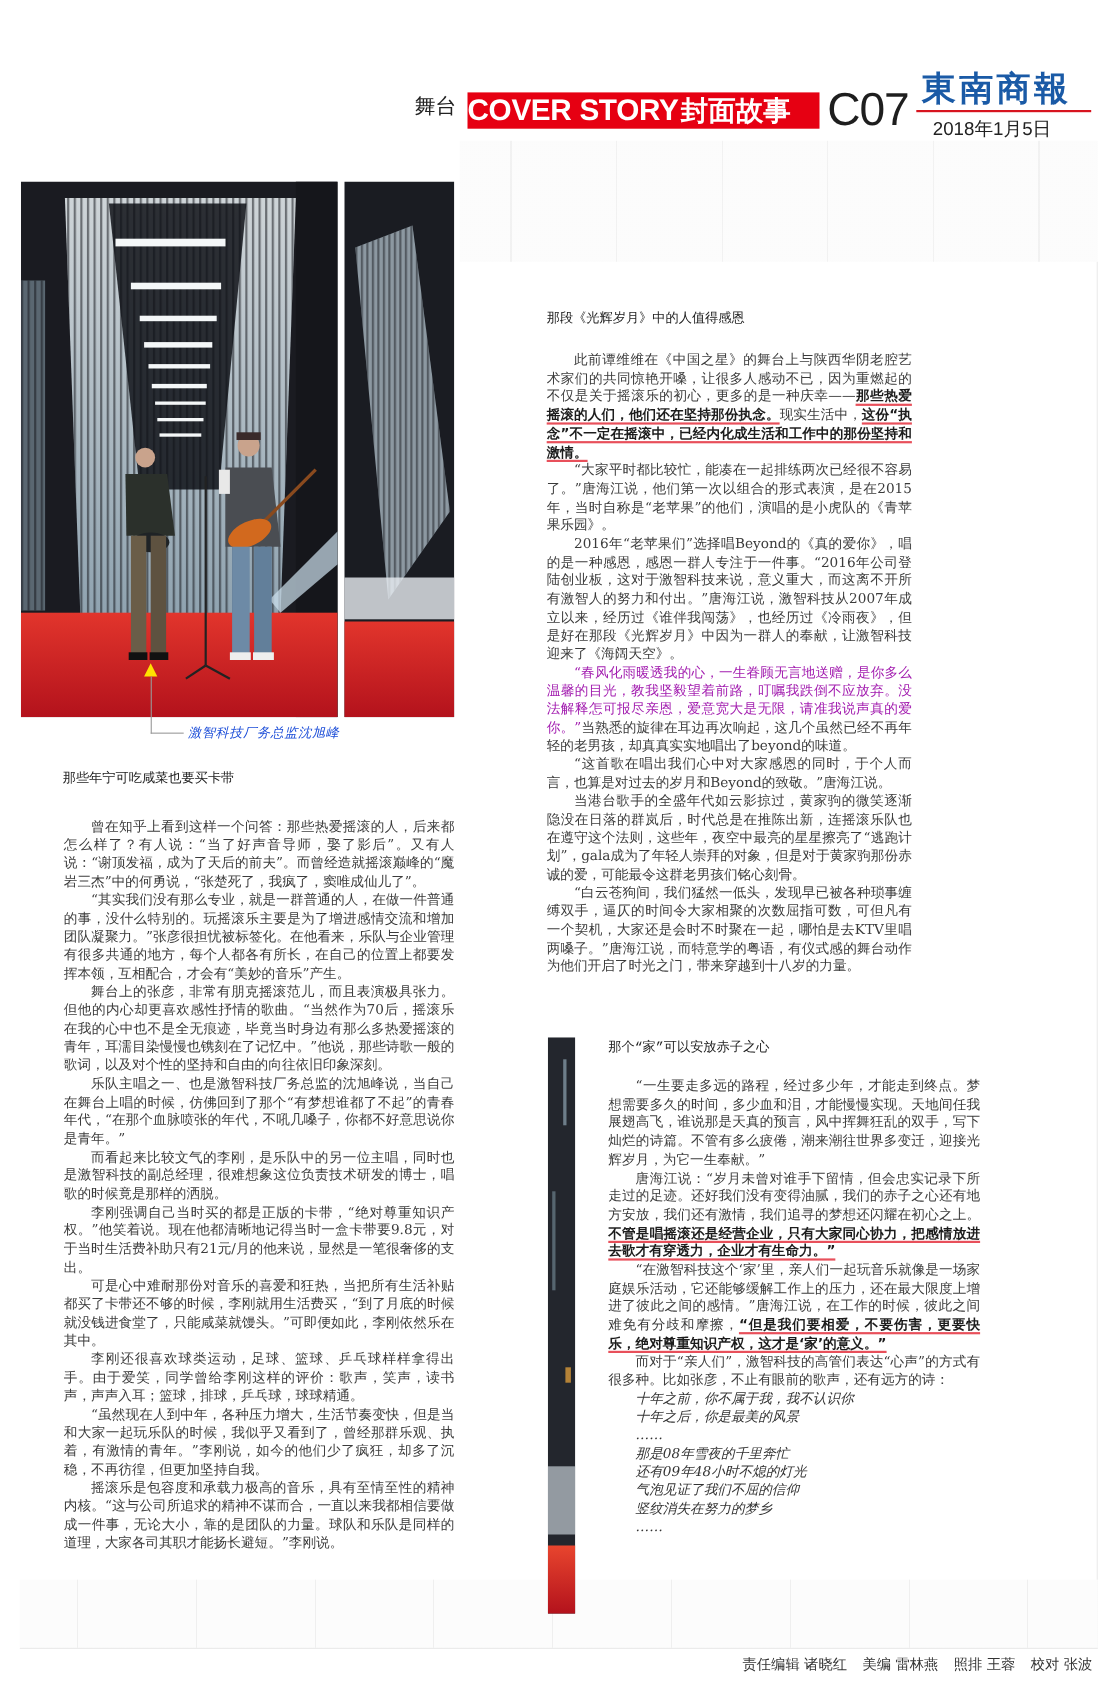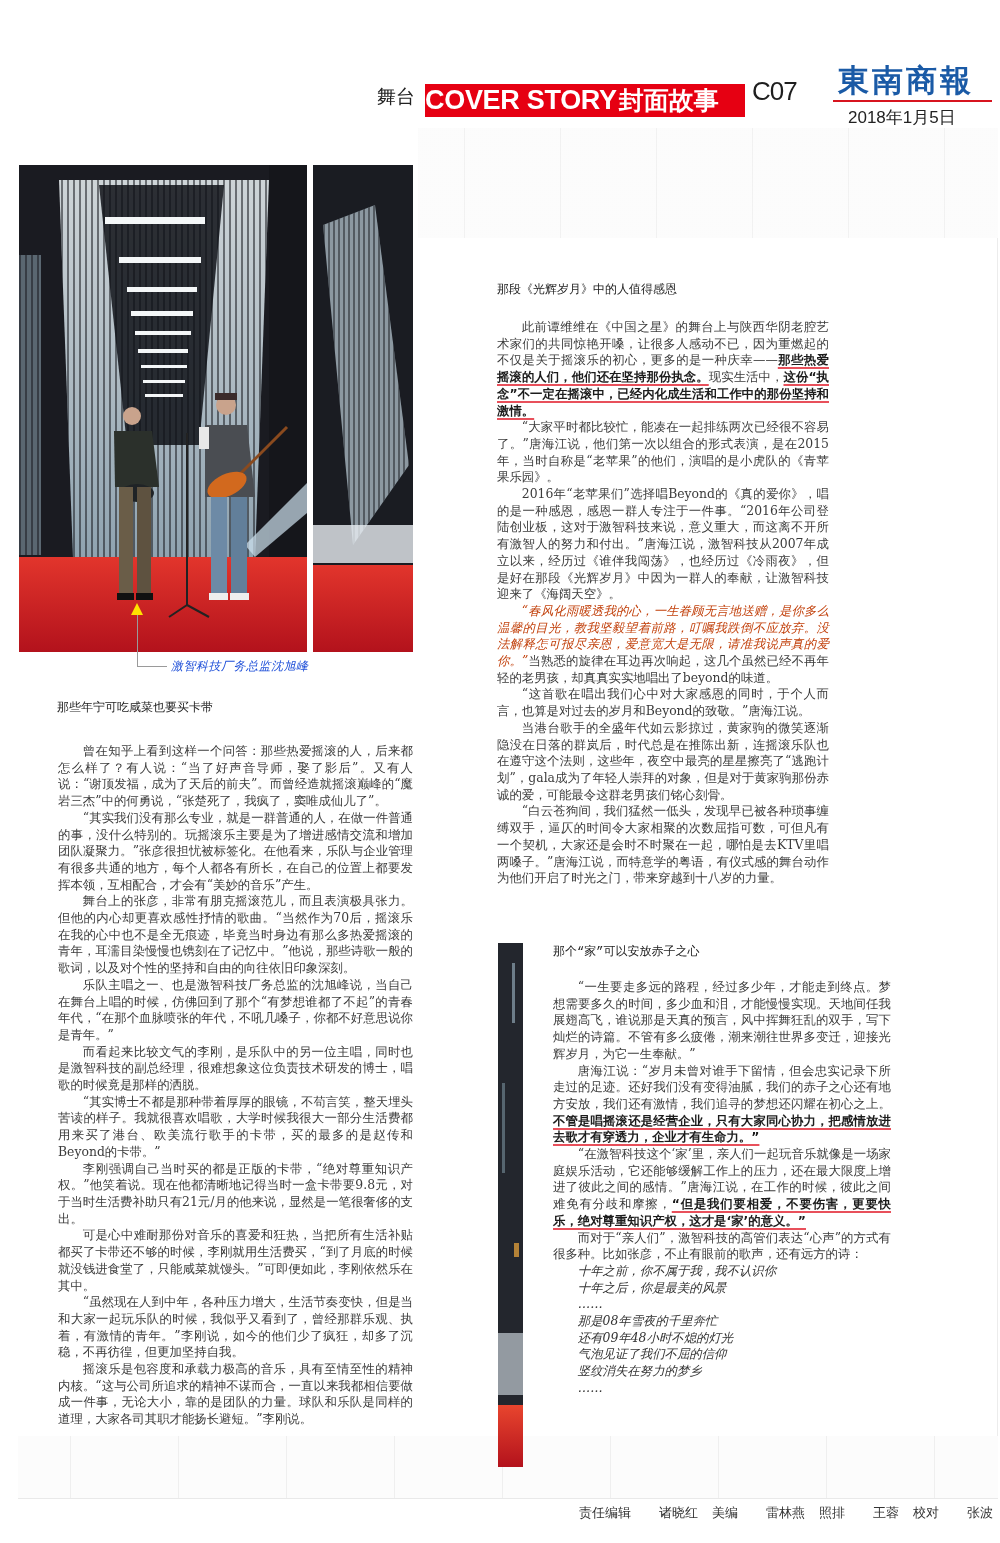--- a/index.html
+++ b/index.html
@@ -24,21 +24,21 @@
     }
 
     
     .section-label { left: 377px; top: 84px; font-family: "DejaVu Sans", sans-serif; font-size: 19px; color: #222; }
     .banner {
       left: 425px; top: 84px; width: 320px; height: 33px; background: #e60012;
       display: flex; align-items: center; justify-content: flex-start; white-space: nowrap;
     }
     .banner-en { font-family: "Liberation Sans", sans-serif; font-weight: bold; font-size: 27px; color: #fff; letter-spacing: -0.3px; }
     .banner-cn { font-family: "DejaVu Sans", sans-serif; font-weight: bold; font-size: 25px; color: #fff; margin-left: 2px; }
-    .page-no { left: 752px; top: 76px; font-family: "Liberation Sans", sans-serif; font-size: 26px; color: #1e1e1e; letter-spacing: -1px; }
+    .page-no { left: 752px; top: 76px; font-family: "Liberation Sans", sans-serif; font-size: 42px; color: #1e1e1e; letter-spacing: -1px; }
     .masthead { left: 838px; top: 60px; font-family: "DejaVu Serif", serif; font-weight: bold; font-size: 31px; color: #1a5aa6; letter-spacing: 3px; white-space: nowrap; }
     .mast-rule { left: 833px; top: 100px; width: 159px; height: 2px; background: #d7141f; }
     .date { left: 848px; top: 106px; font-family: "Liberation Sans", sans-serif; font-size: 17px; color: #222; white-space: nowrap; }
 
     
     .photo-main { left: 19px; top: 165px; width: 288px; height: 487px; }
     .photo-strip { left: 313px; top: 165px; width: 100px; height: 487px; }
     .photo-thin { left: 498px; top: 943px; width: 25px; height: 524px; }
     .arrow { left: 131px; top: 603px; width: 0; height: 0; border-left: 6px solid transparent; border-right: 6px solid transparent; border-bottom: 12px solid #ffe100; }
     .lead-v { left: 137px; top: 615px; width: 1px; height: 52px; background: #9a9a9a; }
@@ -48,34 +48,34 @@
     
     .heading { font-family: Liberation Mono, monospace; font-size: 12px; color: #222; white-space: nowrap; font-weight: normal; margin: 0; }
     .body-col { font-size: 12.4px; line-height: 16.7px; text-align: justify; color: #3b3b3b; }
     .body-col p { margin: 0; text-indent: 2em; }
     .seg-plain { }
     .seg-underline {
       font-family: "DejaVu Sans", sans-serif; font-weight: bold; color: #1c1c1c;
       text-decoration: underline; text-decoration-color: #e8505b;
       text-decoration-thickness: 1.5px; text-underline-offset: 3px;
     }
-    .seg-lyric { font-style: italic; color: #c2410c; }
+    .seg-lyric { color: #a21caf; }
 
     .left-heading { left: 57px; top: 699px; }
     .left-body { left: 58px; top: 743px; width: 355px; }
     .s1-heading { left: 497px; top: 281px; }
     .s1-body { left: 497px; top: 319px; width: 332px; }
     .s3-heading { left: 553px; top: 943px; }
     .s3-body { left: 553px; top: 979px; width: 338px; }
     .poem { margin-left: 2em; font-style: italic; color: #333; }
     .poem div { white-space: nowrap; }
 
     
     .footer { right: 7px; top: 1504px; font-family: "DejaVu Sans", sans-serif; font-size: 13px; color: #333; display: flex; gap: 14px; white-space: nowrap; }
-    .credit { display: flex; gap: 28px; }
+    .credit { display: flex; gap: 4px; }
   </style>
 </head>
 <body>
 
 <div class="abs ghost-top"></div>
 <div class="abs ghost-edge"></div>
 <div class="abs ghost-bottom"></div>
 
 <div class="abs section-label">舞台</div>
 <div class="abs banner">
@@ -172,23 +172,23 @@
 <div class="abs lead-h"></div>
 <div class="abs caption">激智科技厂务总监沈旭峰</div>
 
 <h2 class="abs heading left-heading">那些年宁可吃咸菜也要买卡带</h2>
 <div class="abs body-col left-body">
     <p><span class="seg-plain">曾在知乎上看到这样一个问答：那些热爱摇滚的人，后来都怎么样了？有人说：“当了好声音导师，娶了影后”。又有人说：“谢顶发福，成为了天后的前夫”。而曾经造就摇滚巅峰的“魔岩三杰”中的何勇说，“张楚死了，我疯了，窦唯成仙儿了”。</span></p>
     <p><span class="seg-plain">“其实我们没有那么专业，就是一群普通的人，在做一件普通的事，没什么特别的。玩摇滚乐主要是为了增进感情交流和增加团队凝聚力。”张彦很担忧被标签化。在他看来，乐队与企业管理有很多共通的地方，每个人都各有所长，在自己的位置上都要发挥本领，互相配合，才会有“美妙的音乐”产生。</span></p>
     <p><span class="seg-plain">舞台上的张彦，非常有朋克摇滚范儿，而且表演极具张力。但他的内心却更喜欢感性抒情的歌曲。“当然作为70后，摇滚乐在我的心中也不是全无痕迹，毕竟当时身边有那么多热爱摇滚的青年，耳濡目染慢慢也镌刻在了记忆中。”他说，那些诗歌一般的歌词，以及对个性的坚持和自由的向往依旧印象深刻。</span></p>
     <p><span class="seg-plain">乐队主唱之一、也是激智科技厂务总监的沈旭峰说，当自己在舞台上唱的时候，仿佛回到了那个“有梦想谁都了不起”的青春年代，“在那个血脉喷张的年代，不吼几嗓子，你都不好意思说你是青年。”</span></p>
     <p><span class="seg-plain">而看起来比较文气的李刚，是乐队中的另一位主唱，同时也是激智科技的副总经理，很难想象这位负责技术研发的博士，唱歌的时候竟是那样的洒脱。</span></p>
-    <p><span class="seg-plain">“其实博士不都是那种带着厚厚的眼镜，不苟言笑，整天埋头苦读的样子。我就很喜欢唱歌，大学时候我很大一部分生活费都用来买了港台、欧美流行歌手的卡带，买的最多的是赵传和Beyond的卡带。”</span></p>
     <p><span class="seg-plain">李刚强调自己当时买的都是正版的卡带，“绝对尊重知识产权。”他笑着说。现在他都清晰地记得当时一盒卡带要9.8元，对于当时生活费补助只有21元/月的他来说，显然是一笔很奢侈的支出。</span></p>
     <p><span class="seg-plain">可是心中难耐那份对音乐的喜爱和狂热，当把所有生活补贴都买了卡带还不够的时候，李刚就用生活费买，“到了月底的时候就没钱进食堂了，只能咸菜就馒头。”可即便如此，李刚依然乐在其中。</span></p>
+    <p><span class="seg-plain">李刚还很喜欢球类运动，足球、篮球、乒乓球样样拿得出手。由于爱笑，同学曾给李刚这样的评价：歌声，笑声，读书声，声声入耳；篮球，排球，乒乓球，球球精通。</span></p>
     <p><span class="seg-plain">“虽然现在人到中年，各种压力增大，生活节奏变快，但是当和大家一起玩乐队的时候，我似乎又看到了，曾经那群乐观、执着，有激情的青年。”李刚说，如今的他们少了疯狂，却多了沉稳，不再彷徨，但更加坚持自我。</span></p>
     <p><span class="seg-plain">摇滚乐是包容度和承载力极高的音乐，具有至情至性的精神内核。“这与公司所追求的精神不谋而合，一直以来我都相信要做成一件事，无论大小，靠的是团队的力量。球队和乐队是同样的道理，大家各司其职才能扬长避短。”李刚说。</span></p>
   </div>
 
 <h2 class="abs heading s1-heading">那段《光辉岁月》中的人值得感恩</h2>
 <div class="abs body-col s1-body">
     <p><span class="seg-plain">此前谭维维在《中国之星》的舞台上与陕西华阴老腔艺术家们的共同惊艳开嗓，让很多人感动不已，因为重燃起的不仅是关于摇滚乐的初心，更多的是一种庆幸——</span><span class="seg-underline">那些热爱摇滚的人们，他们还在坚持那份执念。</span><span class="seg-plain">现实生活中，</span><span class="seg-underline">这份“执念”不一定在摇滚中，已经内化成生活和工作中的那份坚持和激情。</span></p>
     <p><span class="seg-plain">“大家平时都比较忙，能凑在一起排练两次已经很不容易了。”唐海江说，他们第一次以组合的形式表演，是在2015年，当时自称是“老苹果”的他们，演唱的是小虎队的《青苹果乐园》。</span></p>
     <p><span class="seg-plain">2016年“老苹果们”选择唱Beyond的《真的爱你》，唱的是一种感恩，感恩一群人专注于一件事。“2016年公司登陆创业板，这对于激智科技来说，意义重大，而这离不开所有激智人的努力和付出。”唐海江说，激智科技从2007年成立以来，经历过《谁伴我闯荡》，也经历过《冷雨夜》，但是好在那段《光辉岁月》中因为一群人的奉献，让激智科技迎来了《海阔天空》。</span></p>
     <p><span class="seg-lyric">“春风化雨暖透我的心，一生眷顾无言地送赠，是你多么温馨的目光，教我坚毅望着前路，叮嘱我跌倒不应放弃。没法解释怎可报尽亲恩，爱意宽大是无限，请准我说声真的爱你。”</span><span class="seg-plain">当熟悉的旋律在耳边再次响起，这几个虽然已经不再年轻的老男孩，却真真实实地唱出了beyond的味道。</span></p>

